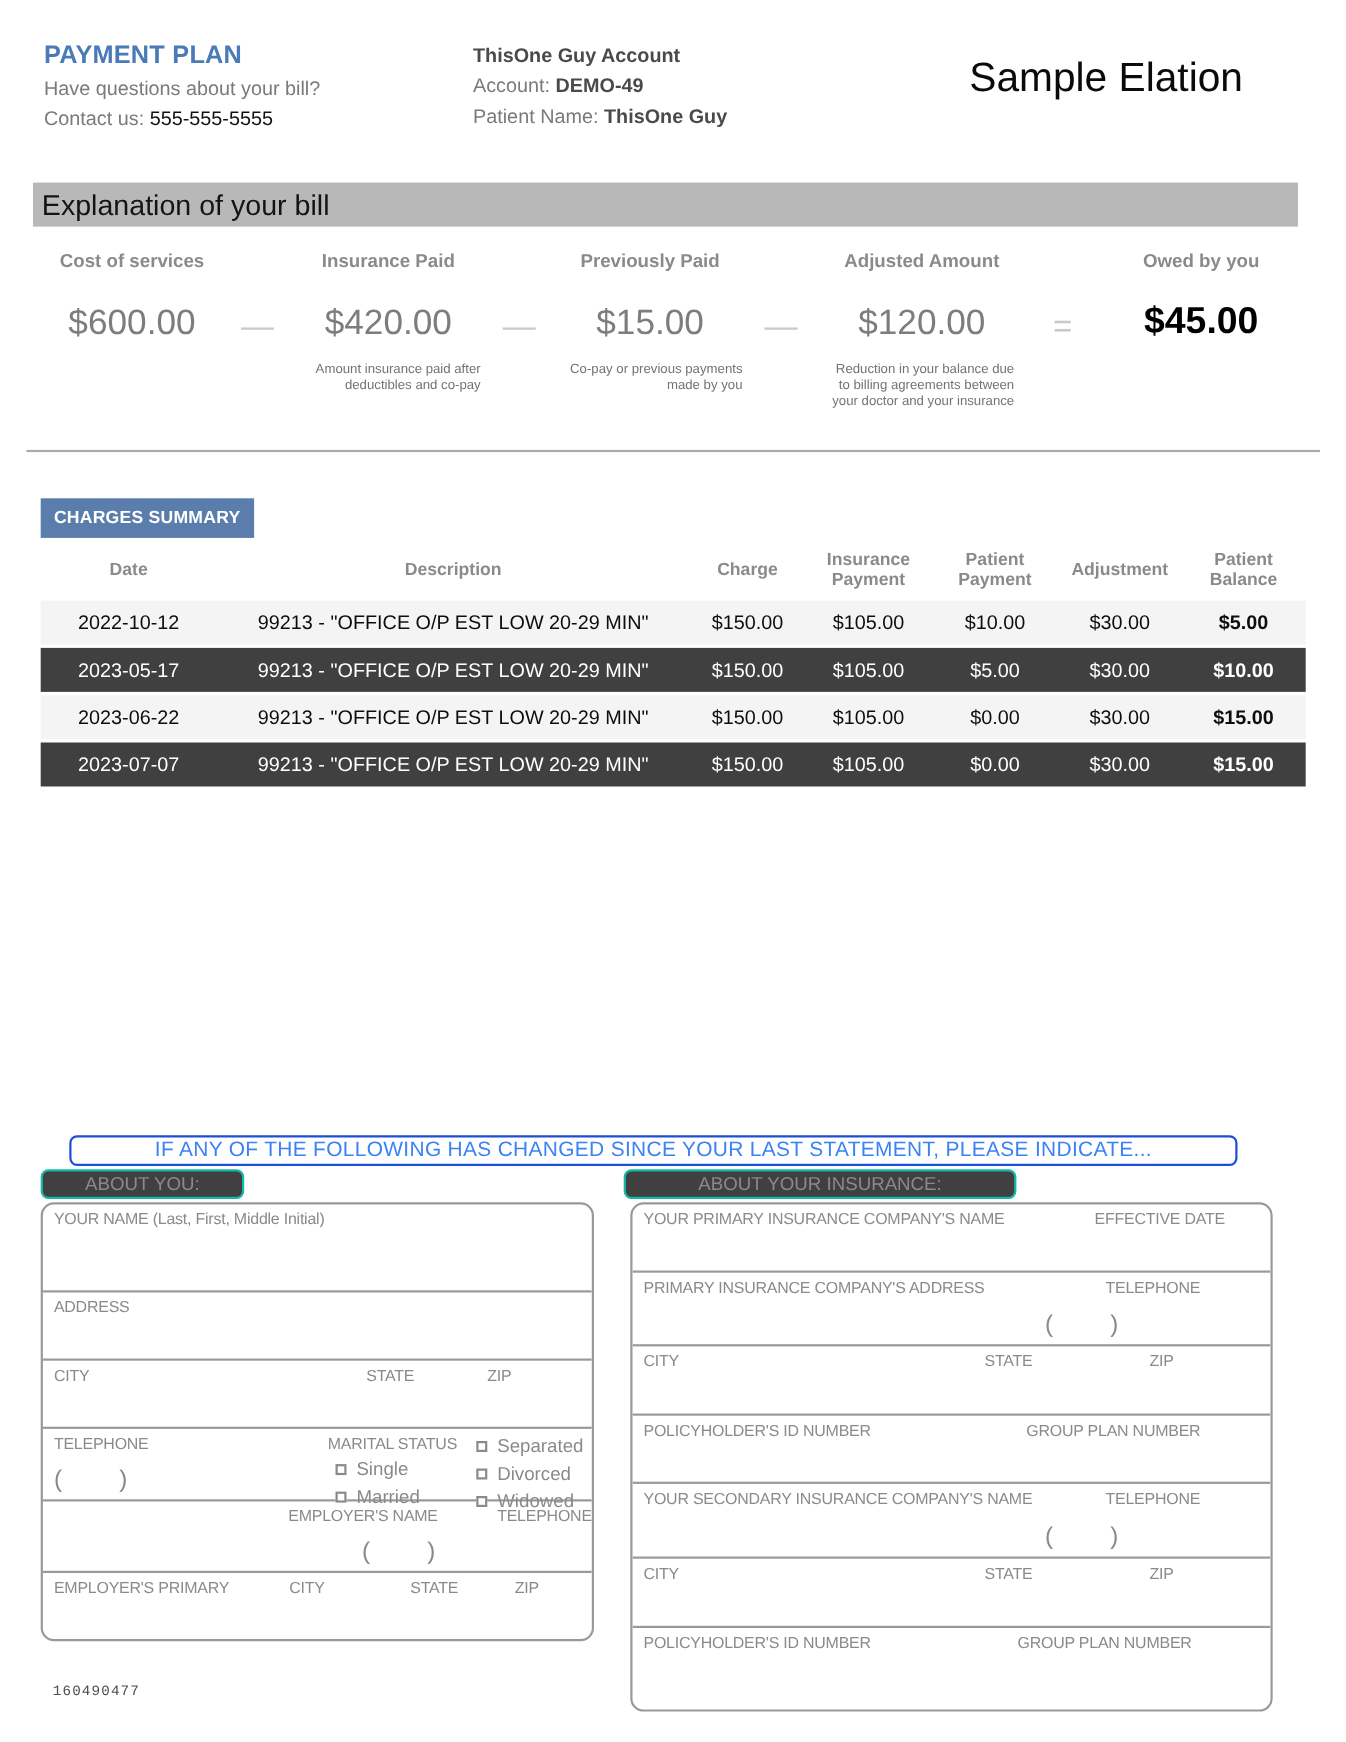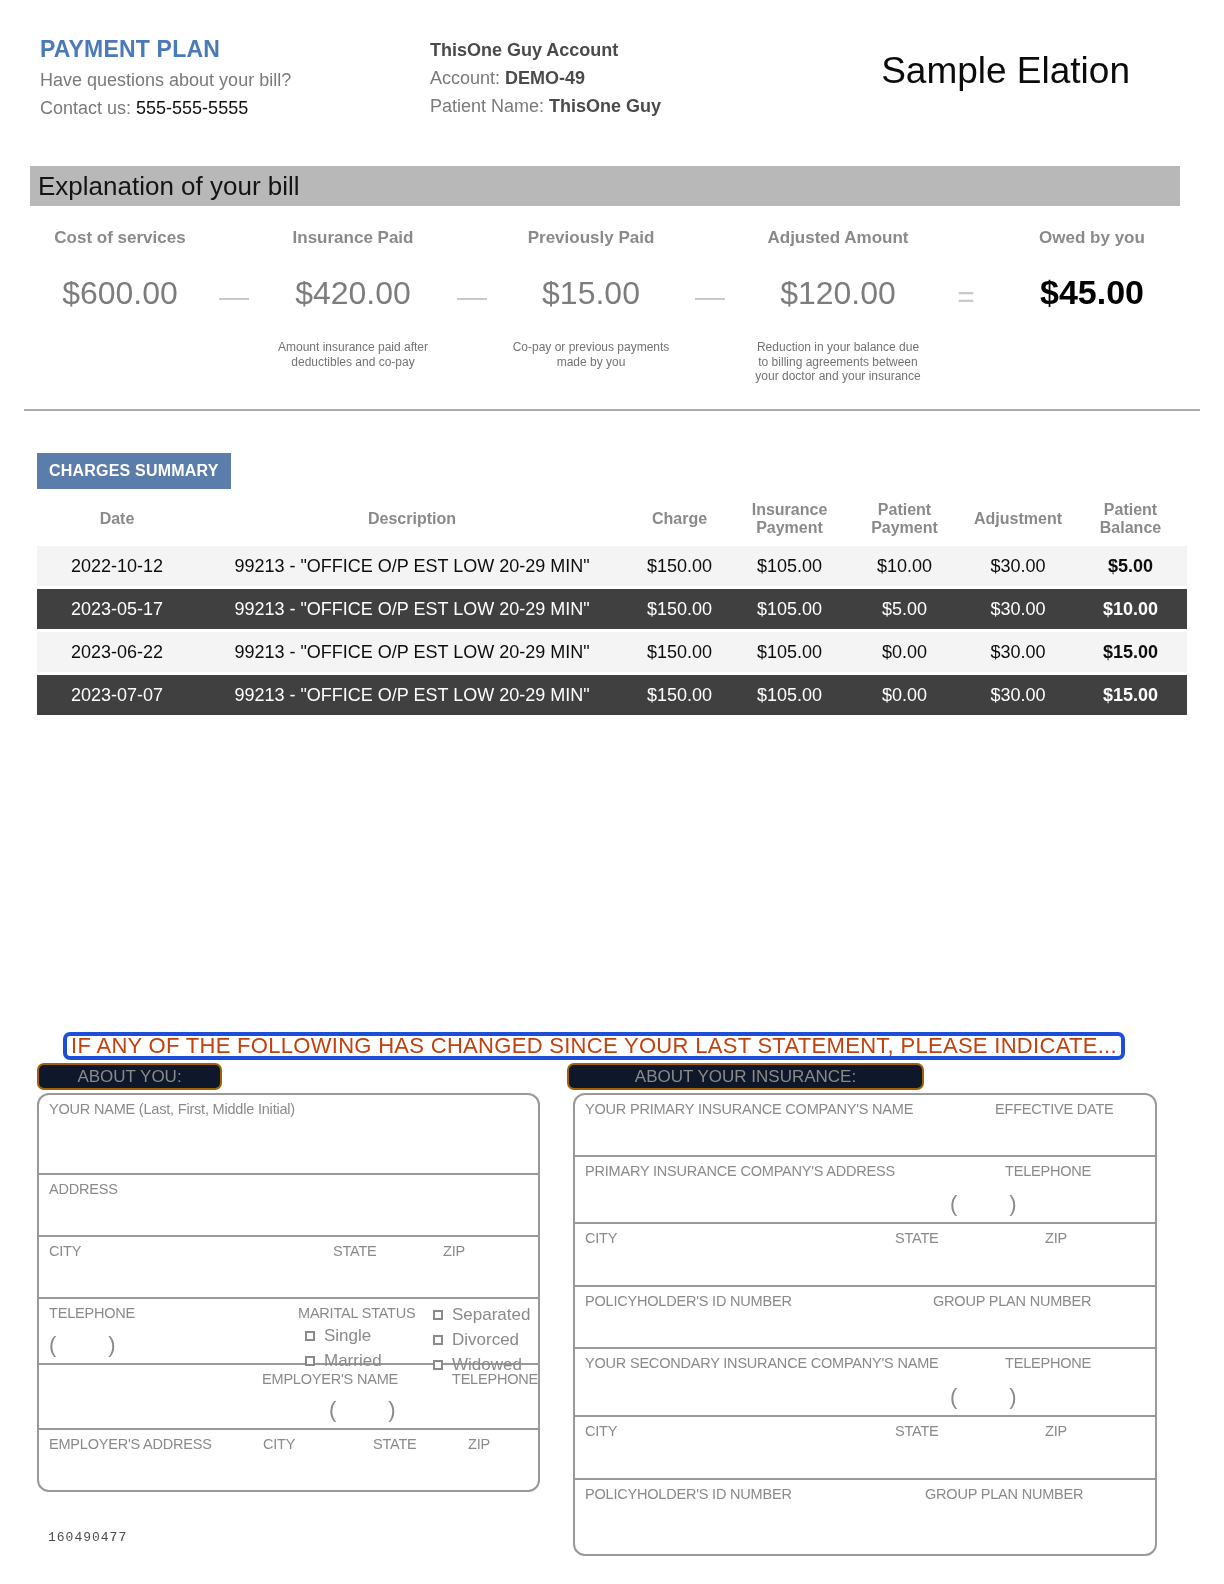--- a/index.html
+++ b/index.html
@@ -19,21 +19,21 @@
 
   
   .section-bar { position:absolute; top:166px; left:30px; width:1150px; height:40px;
                  background:#b8b8b8; display:flex; align-items:center; padding-left:8px;
                  font-size:26px; color:#141414; }
   .exp-row { position:absolute; top:228px; left:30px; width:1164px; display:flex; }
   .exp-col { display:flex; flex-direction:column; align-items:center; text-align:center; }
   .exp-col .lbl { font-size:17px; font-weight:bold; color:#8a8a8a; }
   .exp-col .val { font-size:32px; color:#7d7d7d; margin-top:27px; }
   .exp-col.owed .val { font-size:34px; color:#000; font-weight:bold; margin-top:25px; }
-  .exp-col .note { font-size:12px; color:#737373; margin-top:28px; text-align:center;
+  .exp-col .note { font-size:12px; color:#737373; margin-top:16px; text-align:right;
                    width:168px; line-height:1.22; }
   .exp-op { width:48px; font-size:30px; color:#c9c9c9; text-align:center; padding-top:52px; }
   .c1{width:180px}.c2{width:190px}.c3{width:190px}.c4{width:208px}.c5{width:204px}
   .divider { position:absolute; top:409px; left:24px; width:1176px; height:0;
              border-top:2px solid #ababab; }
 
   
   .badge { position:absolute; top:453px; left:37px; background:#5b7dab; color:#fff;
            font-size:16px; font-weight:bold; padding:9px 12px; letter-spacing:.2px; }
   .tbl { position:absolute; top:495px; left:37px; width:1150px; }
@@ -43,25 +43,25 @@
   .trow.light { background:#f4f4f4; color:#0d0d0d; }
   .trow.blue  { background:#404040; color:#ffffff; }
   .td { text-align:center; }
   .w-date{width:160px}.w-desc{width:430px}.w-chg{width:105px}.w-ins{width:115px}
   .w-pat{width:115px}.w-adj{width:112px}.w-bal{width:113px}
   .td.bal, .th.bal { font-weight:bold; }
 
   
   .formwrap { position:absolute; top:1032px; left:0; width:1224px; }
   .banner { position:absolute; left:63px; top:0; width:1062px; height:28px;
-            border:4px solid #1d4ed8; border-radius:7px; display:flex; align-items:center;
-            justify-content:center; font-size:22px; color:#c2410c; letter-spacing:.3px; }
-  .secttl { position:absolute; top:31px; height:27px; border:2px solid #a16207; border-radius:7px;
+            border:2px solid #1d4ed8; border-radius:7px; display:flex; align-items:center;
+            justify-content:center; font-size:19px; color:#3b82f6; letter-spacing:.3px; }
+  .secttl { position:absolute; top:31px; height:27px; border:2px solid #14b8a6; border-radius:7px;
             display:flex; align-items:center; justify-content:center; font-size:17px;
-            color:#8a8a8a; background:#0f172a; }
+            color:#8a8a8a; background:#404040; }
   .secttl.you { left:37px; width:185px; }
   .secttl.ins { left:567px; width:357px; }
   .fbox { position:absolute; top:61px; border:2px solid #999; border-radius:12px;
           background:#fff; overflow:hidden; }
   .fbox.you { left:37px; width:503px; height:399px; }
   .fbox.ins { left:573px; width:584px; height:463px; }
   .frow { position:relative; display:flex; border-bottom:2px solid #999; padding:6px 0 0 10px; }
   .frow:last-child { border-bottom:none; }
   .flabel { font-size:14.5px; color:#8a8a8a; letter-spacing:-.2px; }
   .fl-grow { flex:1; }
@@ -248,21 +248,21 @@
       </div>
       <div class="frow" style="height:65px;text-align:right;">
         <div class="flabel fl-grow">EMPLOYER'S NAME</div>
         <div class="flabel" style="width:140px;">TELEPHONE</div>
         <div class="parens" style="left:290px;">
           <span>(</span>
           <span>)</span>
         </div>
       </div>
       <div class="frow" style="height:78px;">
-        <div class="flabel fl-grow">EMPLOYER'S ADDRESS</div>
+        <div class="flabel fl-grow">EMPLOYER'S PRIMARY</div>
         <div class="flabel" style="width:110px;">CITY</div>
         <div class="flabel" style="width:95px;">STATE</div>
         <div class="flabel" style="width:70px;">ZIP</div>
       </div>
     </div>
 
     <div class="fbox ins">
       <div class="frow" style="height:62px;">
         <div class="flabel fl-grow">YOUR PRIMARY INSURANCE COMPANY'S NAME</div>
         <div class="flabel" style="width:160px;">EFFECTIVE DATE</div>

